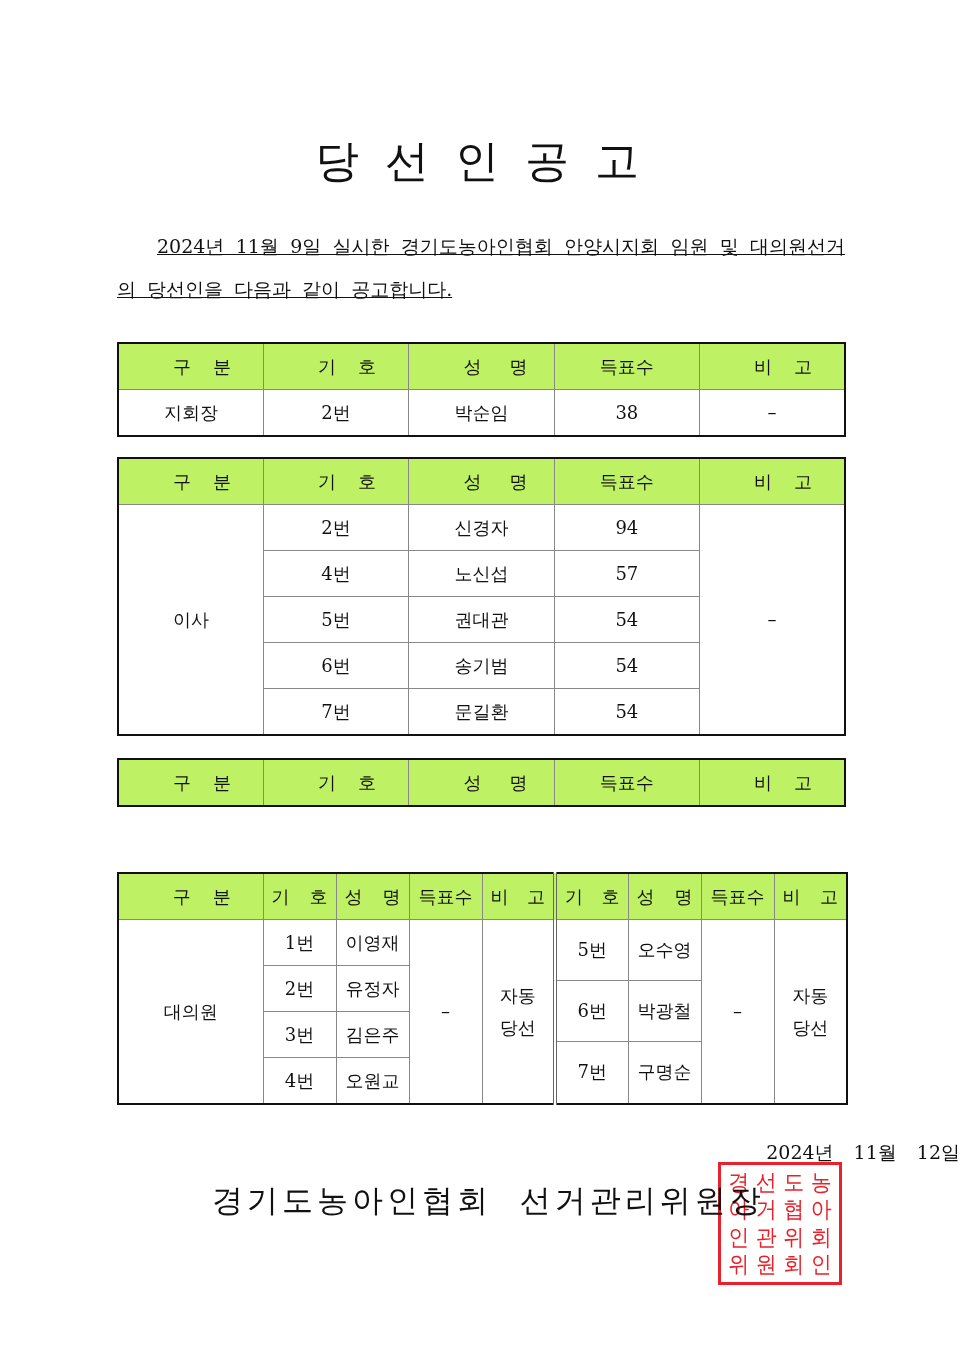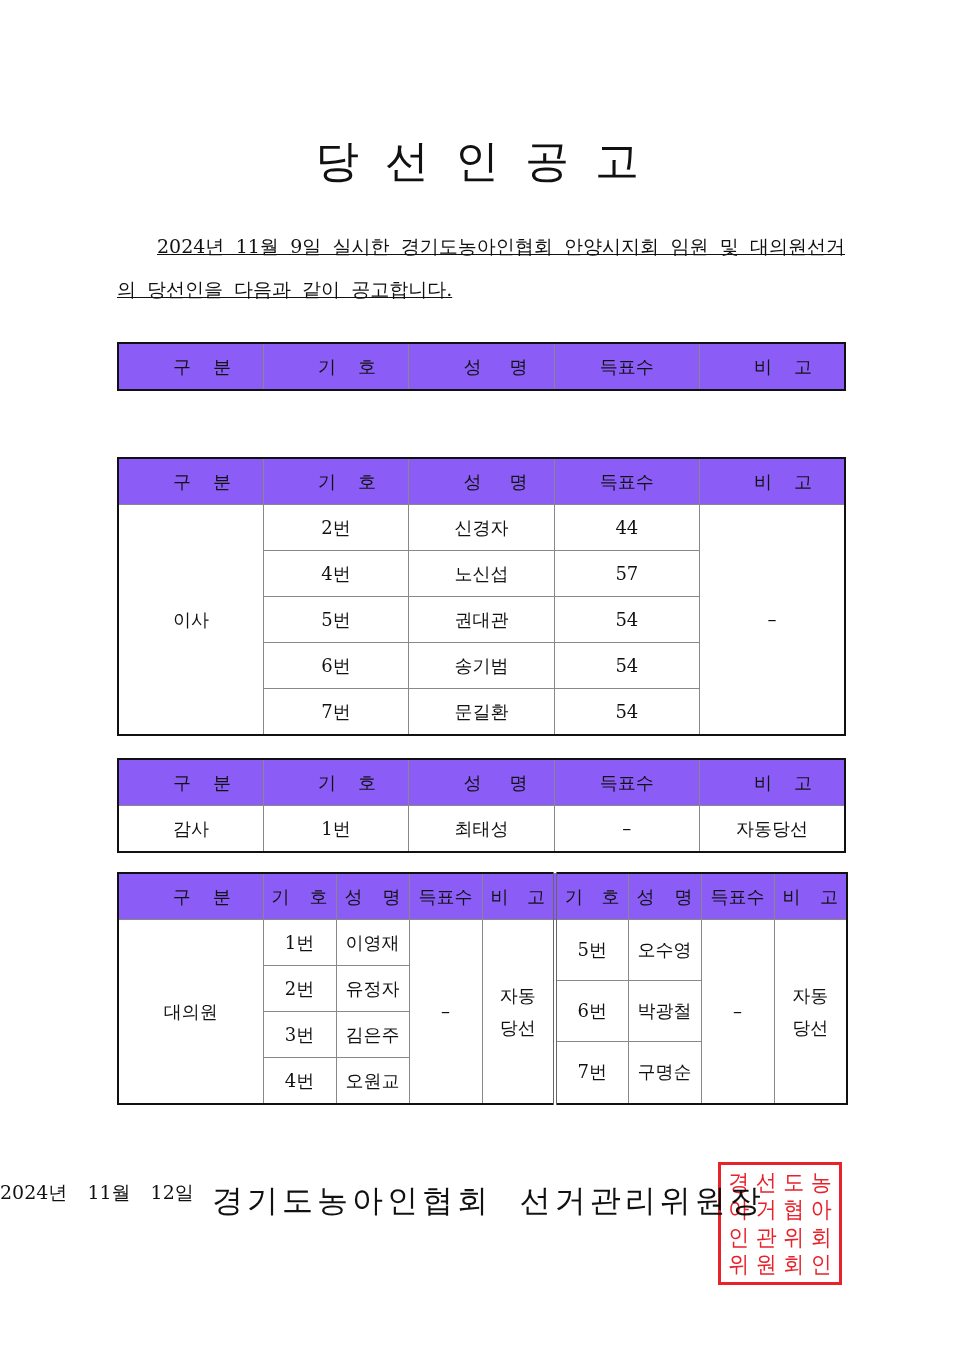--- a/index.html
+++ b/index.html
@@ -19,33 +19,33 @@
   }
   table.result {
     position: absolute; left: 117px; width: 729px;
     border-collapse: collapse; table-layout: fixed;
     border: 2px solid #111; font-size: 18px;
   }
   table.result td, table.result th {
     border: 1px solid #888; text-align: center; vertical-align: middle;
     padding: 0; font-weight: normal; height: 45px;
   }
-  table.result th { background: #8b5cf6; letter-spacing: 0; }
+  table.result th { background: #bef264; letter-spacing: 0; }
   table.result th .sp { letter-spacing: 22px; padding-left: 22px; }
   table.result th .sp2 { letter-spacing: 28px; padding-left: 28px; }
   #t1 { top: 342px; }
   #t2 { top: 457px; }
   #t3 { top: 758px; }
   #t4 { top: 872px; }
   #t4 th .jl { display: flex; justify-content: space-between; padding: 0 8px; }
   #t4 td.dbl, #t4 th.dbl { border-left: 4px double #666; }
   #t4 .stack { line-height: 32px; margin-top: 48px; }
   .date {
-    position: absolute; left: 0; top: 1140px; width: 960px; text-align: left;
-    font-size: 19px; word-spacing: 14px; padding-left: 0; margin-top: 40px;
+    position: absolute; left: 0; top: 1140px; width: 960px; text-align: right;
+    font-size: 19px; word-spacing: 14px; padding-left: 0;
   }
   .signer {
     position: absolute; left: 196px; top: 1180px;
     font-family: "DejaVu Sans", sans-serif; font-size: 31px; letter-spacing: 4px;
     word-spacing: 14px;
     margin-left: 16px;
   }
   .seal {
     position: absolute; left: 718px; top: 1162px; width: 124px; height: 123px;
     border: 3px solid #e8212a; box-sizing: border-box; background: transparent;
@@ -65,37 +65,44 @@
 
 <table class="result" id="t1">
   <tbody>
       <tr>
     <th><span class="sp">구</span><span>분</span></th>
     <th><span class="sp">기</span><span>호</span></th>
     <th><span class="sp2">성</span><span>명</span></th>
     <th>득표수</th>
     <th><span class="sp">비</span><span>고</span></th>
   </tr>
+  <tr>
+    <td>지회장</td>
+    <td>2번</td>
+    <td>박순임</td>
+    <td>38</td>
+    <td>–</td>
+  </tr>
 </tbody>
   </table>
 
 <table class="result" id="t2">
   <tbody>
       <tr>
     <th><span class="sp">구</span><span>분</span></th>
     <th><span class="sp">기</span><span>호</span></th>
     <th><span class="sp2">성</span><span>명</span></th>
     <th>득표수</th>
     <th><span class="sp">비</span><span>고</span></th>
   </tr>
   <tr>
     <td rowspan="5">이사</td>
     <td>2번</td>
     <td>신경자</td>
-    <td>44</td>
+    <td>94</td>
     <td rowspan="5">–</td>
   </tr>
   <tr>
     <td>4번</td>
     <td>노신섭</td>
     <td>57</td>
   </tr>
   <tr>
     <td>5번</td>
     <td>권대관</td>
@@ -115,27 +122,20 @@
   </table>
 
 <table class="result" id="t3">
   <tbody>
       <tr>
     <th><span class="sp">구</span><span>분</span></th>
     <th><span class="sp">기</span><span>호</span></th>
     <th><span class="sp2">성</span><span>명</span></th>
     <th>득표수</th>
     <th><span class="sp">비</span><span>고</span></th>
-  </tr>
-  <tr>
-    <td>감사</td>
-    <td>1번</td>
-    <td>최태성</td>
-    <td>–</td>
-    <td>자동당선</td>
   </tr>
 </tbody>
   </table>
 
 <table class="result" id="t4">
   <colgroup>
     <col style="width:145px">
       <col style="width:73px">
       <col style="width:73px">
       <col style="width:73px">

